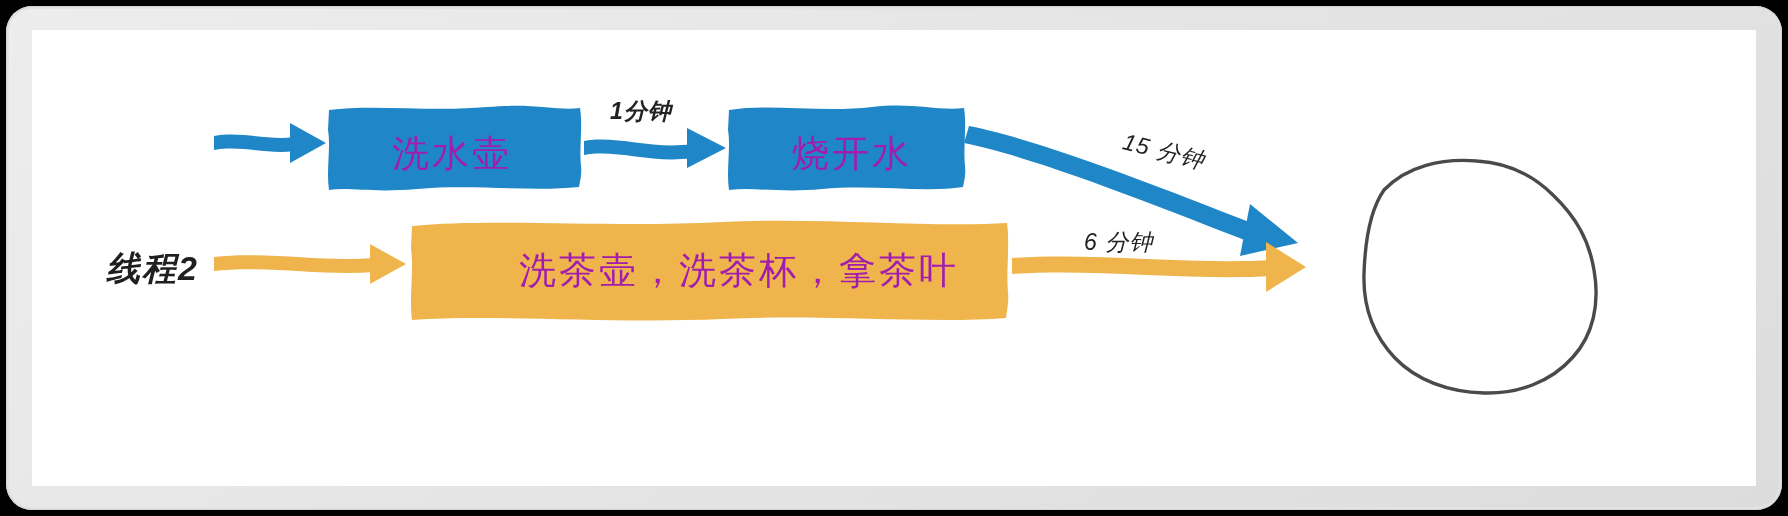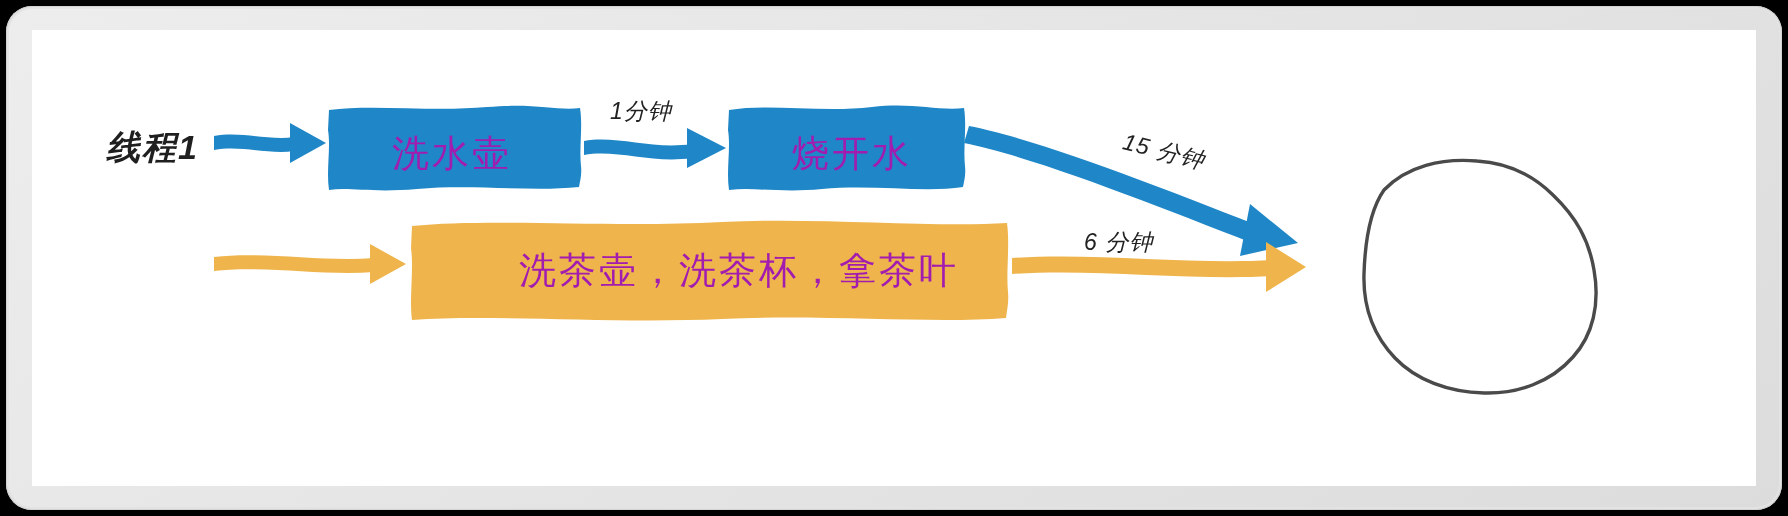--- a/index.html
+++ b/index.html
@@ -99,30 +99,30 @@
                  C1544,187 1557,210 1562,240
                  C1568,274 1561,305 1541,327
                  C1519,352 1486,364 1452,363
                  C1416,362 1384,350 1363,328
                  C1341,305 1331,276 1332,244
                  C1333,212 1338,180 1352,160 Z" fill="#ffffff" stroke="#4a4a4a" stroke-width="3.4" stroke-linejoin="round" stroke-linecap="round"></path>
       </g>
 
     </svg>
 
-    <div class="lbl thread-lbl" style="left:74px;top:95px;">线程1</div>
 
+    <div class="lbl thread-lbl" style="left:74px;top:216px;">线程2</div>
 
     <div class="lbl box-lbl" style="left:360px;top:99px;">洗水壶</div>
 
     <div class="lbl box-lbl" style="left:760px;top:99px;">烧开水</div>
 
     <div class="lbl box-lbl" style="left:487px;top:216px;">洗茶壶，洗茶杯，拿茶叶</div>
 
-    <div class="lbl time-lbl" style="left:578px;top:66px;">1分钟</div>
+    <div class="lbl time-lbl" style="left:578px;top:66px;font-weight:bold;">1分钟</div>
 
     <div class="lbl time-lbl" style="left:1090px;top:106px;transform:rotate(14deg);">15 分钟</div>
 
     <div class="lbl time-lbl" style="left:1052px;top:197px;">6 分钟</div>
 
 
   </div>
 </div>
 
 </body></html>

